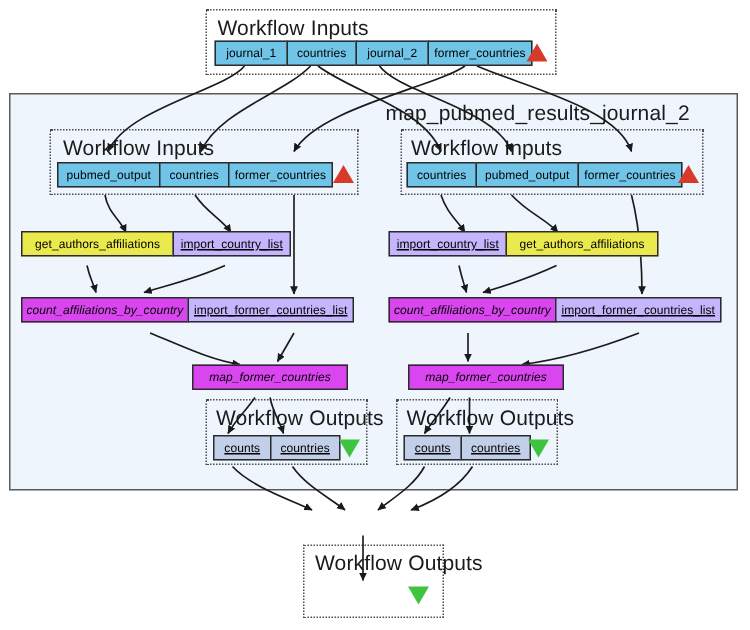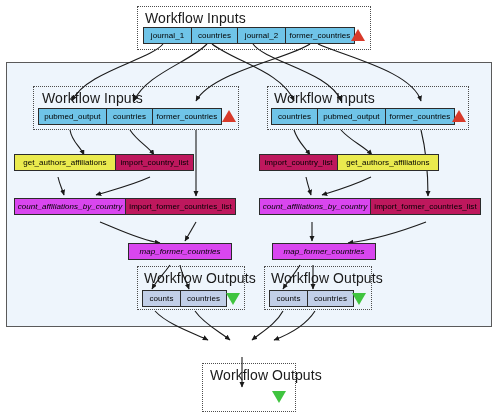--- a/index.html
+++ b/index.html
@@ -74,23 +74,23 @@
     color: #000;
     display: flex;
     align-items: center;
     justify-content: center;
     white-space: nowrap;
     letter-spacing: 0.05px;
     height: 100%;
   }
   .port + .port { border-left: 1px solid #2b2b2b; margin-left: -1px; }
   .c-input  { background: #6fc4e8; }
-  .c-output { background: #c2cfe8; }
+  .c-output { background: #c2cfe8; text-decoration: underline; }
   .c-proc   { background: #d946ef; font-style: italic; }
-  .c-teal   { background: #be185d; }
+  .c-teal   { background: #c4b5fd; text-decoration: underline; }
   .c-yellow { background: #eaea4e; }
   .c-steel  { background: #7f9fc0; }
   
   .tri {
     position: absolute;
     width: 0; height: 0;
     z-index: 8;
   }
   .tri-up {
     border-left: 7px solid transparent;
@@ -195,20 +195,21 @@
 
   <div class="dashbox" style="left:137px; top:266px; width:106px; height:42px;"></div>
   <div class="grouplabel" style="left:144px; top:270px;">Workflow Outputs</div>
 
   <div class="port-row" style="left:142px; top:290px; height:17px;">
     <div class="port c-output" style="width:39px;">counts</div>
     <div class="port c-output" style="width:47px;">countries</div>
   </div>
   <div class="tri tri-down" style="left:226px; top:293px;"></div>
 
+  <div class="grouplabel" style="left:257px; top:67px;">map_pubmed_results_journal_2</div>
 
   <div class="dashbox" style="left:267px; top:86px; width:200px; height:42px;"></div>
   <div class="grouplabel" style="left:274px; top:90px;">Workflow Inputs</div>
 
   <div class="port-row" style="left:271px; top:108px; height:17px;">
     <div class="port c-input" style="width:47px;">countries</div>
     <div class="port c-input" style="width:69px;">pubmed_output</div>
     <div class="port c-input" style="width:70px;">former_countries</div>
   </div>
   <div class="tri tri-up" style="left:452px; top:110px;"></div>

